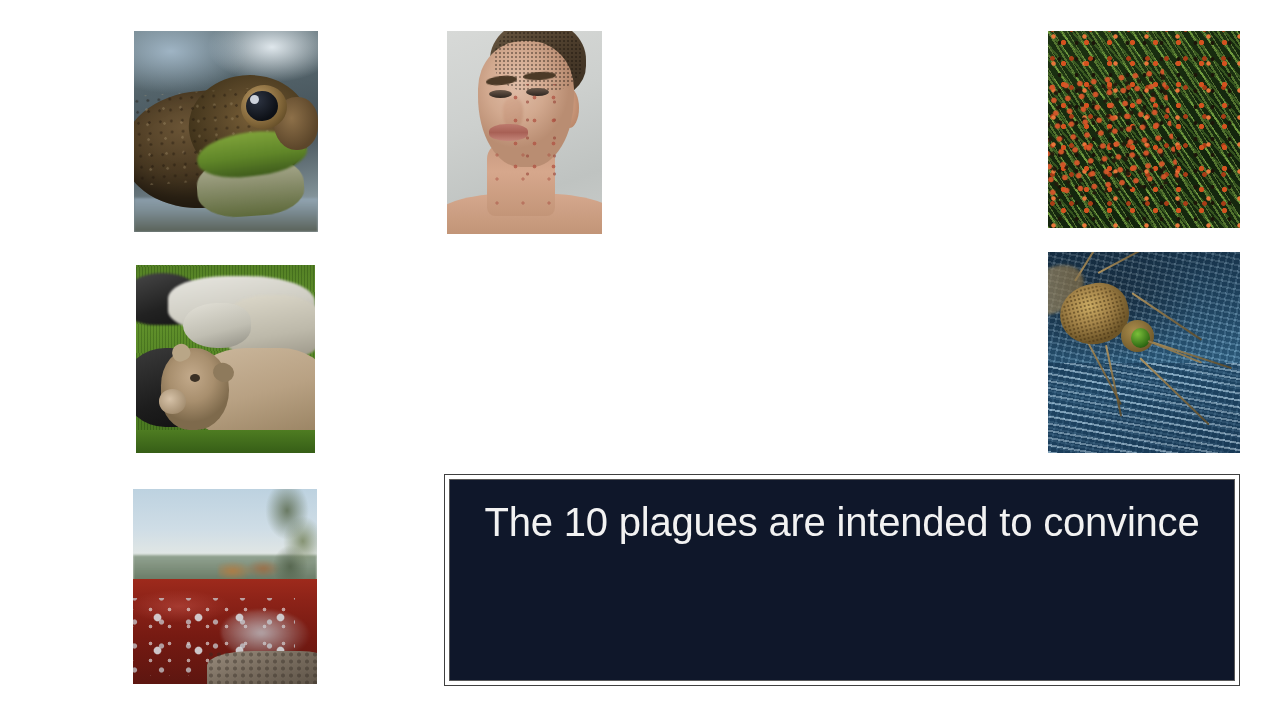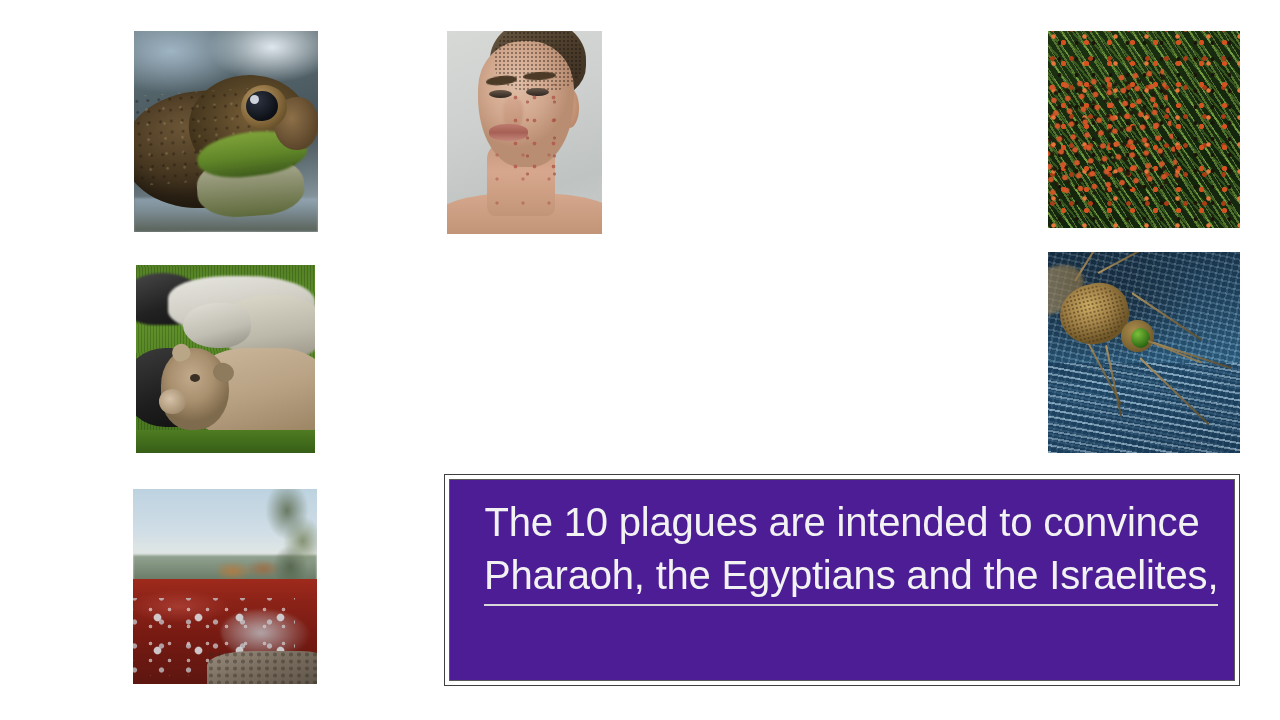--- a/index.html
+++ b/index.html
@@ -458,21 +458,21 @@
     position: absolute;
     box-sizing: border-box;
     border: 1px solid #3f3f3f;
     background: #ffffff;
     padding: 4px;
   }
   .textbox-inner {
     width: 100%;
     height: 100%;
     box-sizing: border-box;
-    background: #4c1d95;
+    background: #0f172a;
     border: 1px solid #595959;
     display: block;
     padding: 10px 34px 0 34px;
   }
   .textbox-text {
     color: #f2f2f2;
     font-family: "Liberation Sans", sans-serif;
     font-size: 40px;
     line-height: 1.33;
     font-weight: 300;
@@ -591,18 +591,17 @@
       <div class="layer river-foam-swirl"></div>
       <div class="layer river-rocks"></div>
       <div class="layer river-rocks-tex"></div>
     </div>
   </div>
 
   <div class="textbox" style="left:444px; top:474px; width:796px; height:212px;">
     <div class="textbox-inner">
       <p class="textbox-text">
         <span>The 10 plagues are intended to convince</span><br>
-        <span class="line2">Pharaoh, the Egyptians and the Israelites,</span>
       </p>
     </div>
   </div>
 
 </div>
 
 </body></html>

